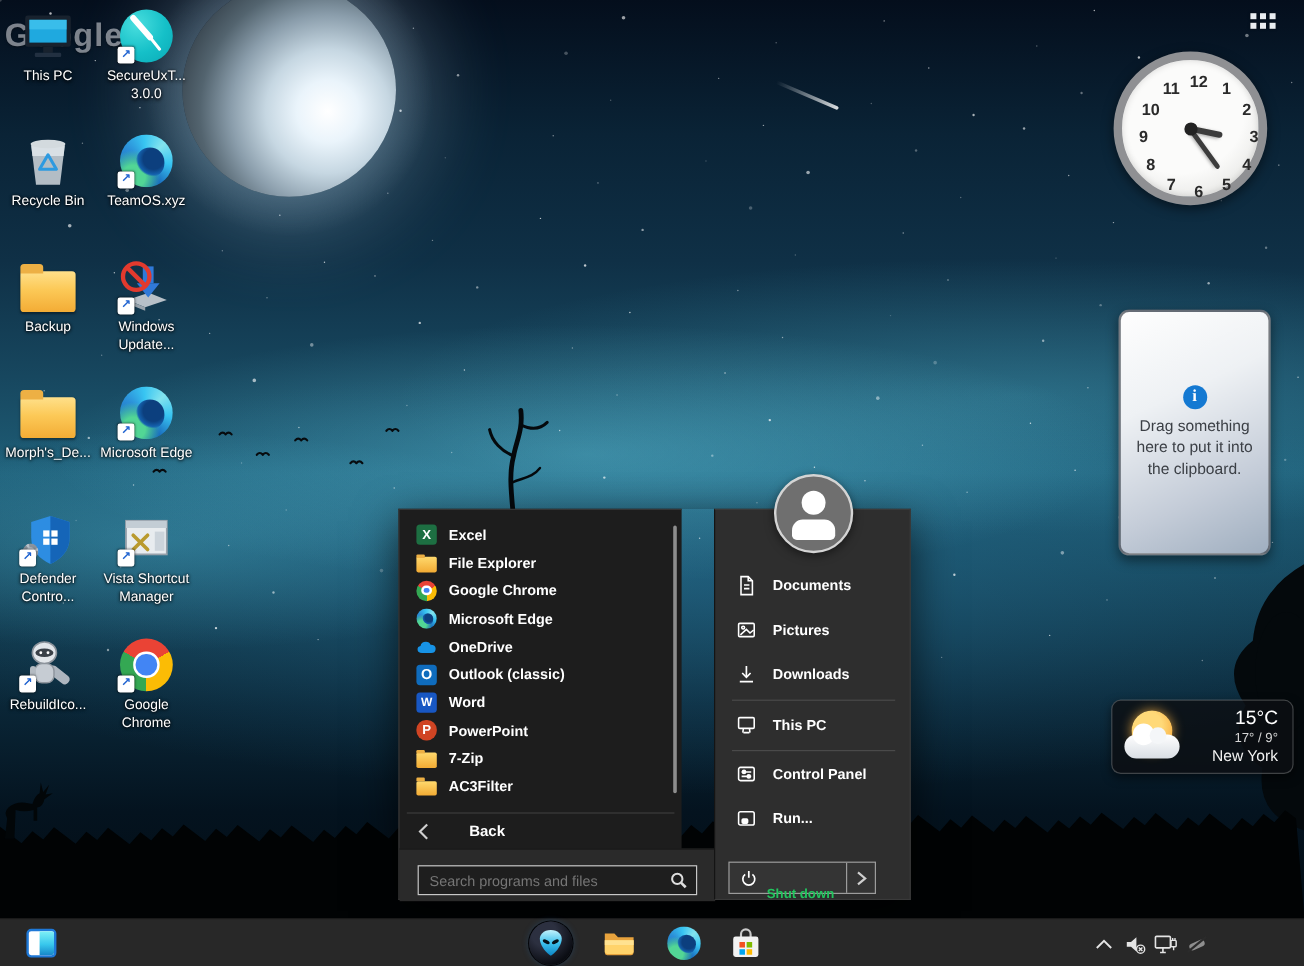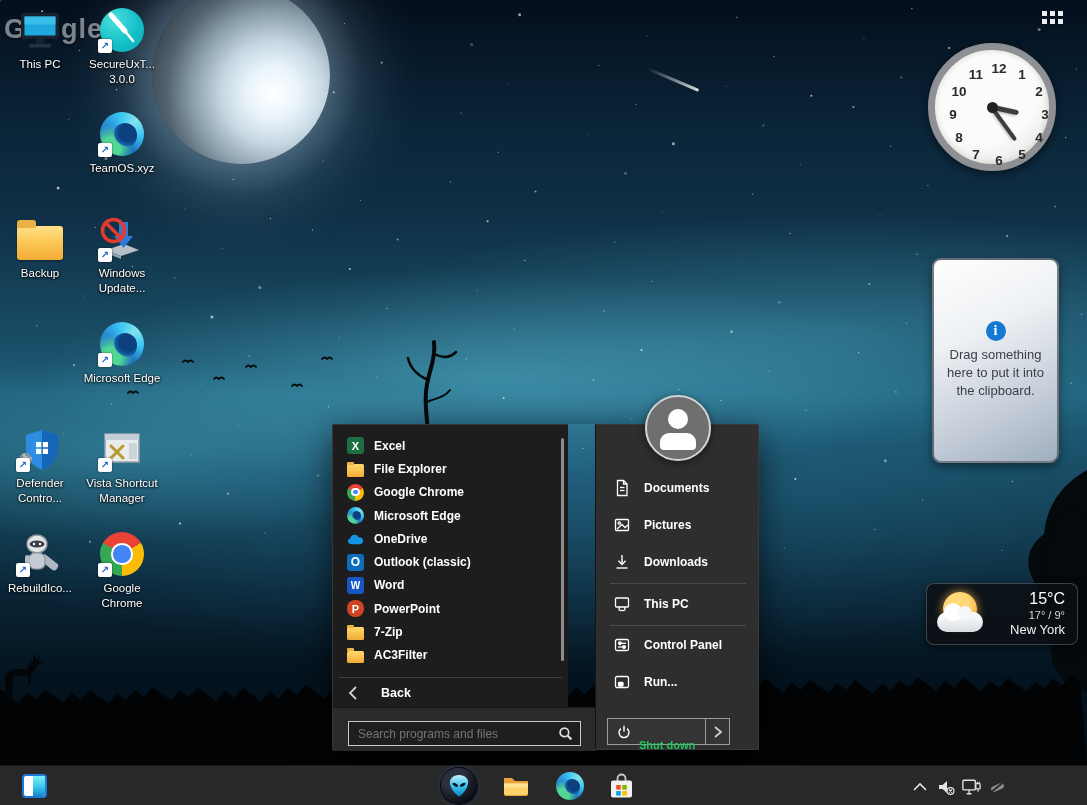--- a/index.html
+++ b/index.html
@@ -100,21 +100,21 @@
   .sq-outlook{background:#0f6cbd;} .sq-outlook::after{content:"O";font-size:12px;}
   .sq-ppt{background:#d04423;border-radius:8px;} .sq-ppt::after{content:"P";}
   .sq-word{background:#1857c3;} .sq-word::after{content:"W";font-size:10px;}
   .folder-mini{position:relative;width:17px;height:12.5px;margin-top:3px;border-radius:1.5px;
     background:linear-gradient(180deg,#ffd96d,#f2ab34);}
   .folder-mini::before{content:"";position:absolute;top:-2.5px;left:0;width:7px;height:3px;border-radius:1px 1px 0 0;background:#edb044;}
   .scrollbar{position:absolute;right:4px;top:13px;width:3px;height:223px;background:#8d8d8d;border-radius:2px;cursor:pointer;}
   .back-divider{position:absolute;left:6px;right:6px;top:252px;height:1px;background:#3d3d3d;}
   .back-row{position:absolute;left:0;top:253px;width:263px;height:29px;display:flex;align-items:center;cursor:pointer;}
   .back-chevron{margin-left:14px;}
-  .back-label{margin-left:22px;font-size:12.5px;font-weight:700;color:#fff;}
+  .back-label{margin-left:32px;font-size:12.5px;font-weight:700;color:#fff;}
   .search-strip{position:absolute;left:0;top:282px;width:263px;height:44px;background:#2a2a2a;border-top:1px solid #171717;}
   .search-box{position:absolute;left:15px;top:13px;width:233px;height:25px;background:#1e1e1e;
     border:1px solid #c7c7c7;display:flex;align-items:center;}
   .search-box input{flex:1;background:transparent;border:none;outline:none;color:#a9a9a9;
     font-size:12px;padding:0 6px 0 9px;font-family:"Liberation Sans",sans-serif;}
   .search-glyph{margin-right:7px;display:flex;}
 
   .menu-right{position:absolute;left:263px;top:0;width:164px;height:326px;background:#2e2e2e;
     border:1px solid #3a3a3a;border-left:1px solid #141414;}
   .avatar{position:absolute;left:313px;top:-29px;width:66px;height:66px;border-radius:50%;background:#6f6f6f;
@@ -359,20 +359,31 @@
       <div class="teal-circle"></div>
       <svg width="48" height="48" viewBox="0 0 48 48" style="position:absolute;left:0;top:0">
         <path d="M13 9 L27 25" stroke="#fff" stroke-width="5" stroke-linecap="round"></path>
         <path d="M27 25 L35 35" stroke="#fff" stroke-width="2.5" stroke-linecap="round"></path>
       </svg>
       <span class="badge"></span>
     </div>
     <div class="dlabel">SecureUxT... 3.0.0</div>
   </div>
 
+  <div class="dcell" style="left:0px;top:110px">
+    <div class="dicon">
+      <svg width="48" height="48" viewBox="0 0 48 48">
+        <path d="M10 11 L38 11 L34 44 L14 44 Z" fill="#c2cad1" opacity=".92"></path>
+        <path d="M10 11 L38 11 L37 20 L11 20 Z" fill="#dde3e8" opacity=".9"></path>
+        <ellipse cx="24" cy="10" rx="14.5" ry="3.6" fill="#d3dade"></ellipse>
+        <path d="M24 19 L31 31 H17 Z" stroke="#2e9ae0" stroke-width="2.6" fill="none" stroke-linejoin="round"></path>
+      </svg>
+    </div>
+    <div class="dlabel">Recycle Bin</div>
+  </div>
 
   <div class="dcell" style="left:82px;top:110px">
     <div class="dicon">
       <div class="edge e44"></div>
       <span class="badge"></span>
     </div>
     <div class="dlabel">TeamOS.xyz</div>
   </div>
 
   <div class="dcell" style="left:0px;top:215px">
@@ -390,20 +401,26 @@
         <rect x="21" y="7" width="9" height="14" fill="#3079d8"></rect>
         <path d="M16 21 H35 L25.5 33 Z" fill="#3079d8"></path>
         <circle cx="15.5" cy="15.5" r="11" stroke="#e23a2e" stroke-width="3.6" fill="none"></circle>
         <line x1="8" y1="8" x2="23" y2="23" stroke="#e23a2e" stroke-width="3.6"></line>
       </svg>
       <span class="badge"></span>
     </div>
     <div class="dlabel">Windows Update...</div>
   </div>
 
+  <div class="dcell" style="left:0px;top:320px">
+    <div class="dicon">
+        <div class="folder48"></div>
+      </div>
+    <div class="dlabel">Morph's_De...</div>
+  </div>
 
   <div class="dcell" style="left:82px;top:320px">
     <div class="dicon">
       <div class="edge e44"></div>
       <span class="badge"></span>
     </div>
     <div class="dlabel">Microsoft Edge</div>
   </div>
 
   <div class="dcell" style="left:0px;top:425px">

